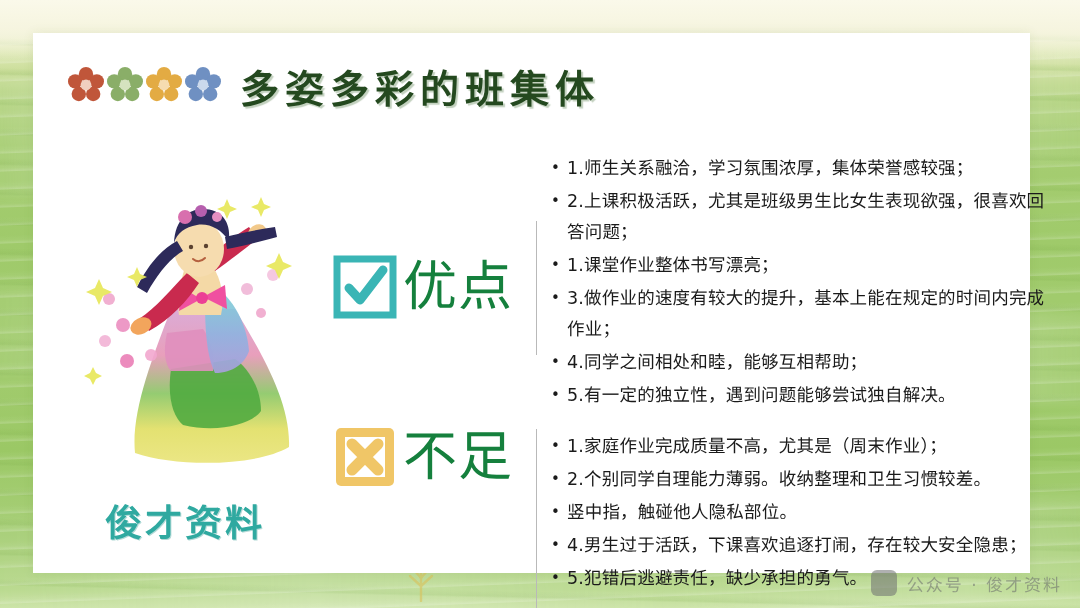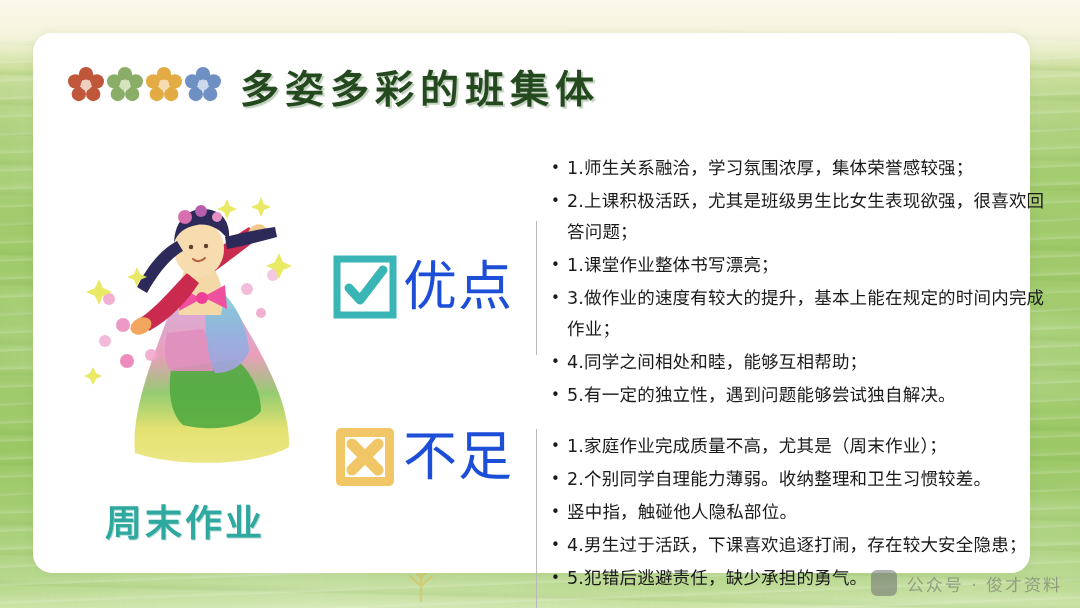--- a/index.html
+++ b/index.html
@@ -111,21 +111,20 @@
 
   
   .card {
     position: absolute;
     left: 33px;
     top: 33px;
     width: 997px;
     height: 540px;
     background: #ffffff;
     box-shadow: 0 0 10px rgba(90,120,50,0.10);
-    border-radius: 19px;
   }
 
   
   .title-row {
     position: absolute;
     left: 0; top: 20px;
     width: 100%;
     height: 70px;
   }
   .flowers {
@@ -183,21 +182,21 @@
     top: 0;
     display: flex;
     align-items: center;
     gap: 6px;
   }
   .badge-icon { width: 64px; height: 64px; display: block; flex: none; }
   .badge-text {
     font-family: "DejaVu Sans", "Liberation Sans", sans-serif;
     font-size: 54px;
     font-weight: 400;
-    color: #1d4ed8;
+    color: #15803d;
     line-height: 1;
     letter-spacing: 1px;
     white-space: nowrap;
   }
 
   .divider {
     position: absolute;
     width: 1px;
     background: #b9b9b9;
   }
@@ -393,21 +392,21 @@
       <g fill="#e8e85e" opacity="0.95">
         <path d="M24 88 l4 9 9 4 -9 4 -4 9 -4 -9 -9 -4 9 -4 z"></path>
         <path d="M62 76 l3 7 7 3 -7 3 -3 7 -3 -7 -7 -3 7 -3 z"></path>
         <path d="M204 62 l4 9 9 4 -9 4 -4 9 -4 -9 -9 -4 9 -4 z"></path>
         <path d="M186 6 l3 7 7 3 -7 3 -3 7 -3 -7 -7 -3 7 -3 z"></path>
         <path d="M152 8 l3 7 7 3 -7 3 -3 7 -3 -7 -7 -3 7 -3 z"></path>
         <path d="M18 176 l3 6 6 3 -6 3 -3 6 -3 -6 -6 -3 6 -3 z"></path>
       </g>
     </svg>
 
-    <div class="status-label">周末作业</div>
+    <div class="status-label">俊才资料</div>
 
     <div class="divider divider-pros"></div>
     <div class="divider divider-cons"></div>
 
     <div class="block block-pros">
       <div class="badge-wrap">
         <svg class="badge-icon" viewBox="0 0 64 64">
           <rect x="4" y="4" width="56" height="56" fill="none" stroke="#3ab5b5" stroke-width="7"></rect>
           <path d="M16 33 L27 45 L50 15" fill="none" stroke="#3ab5b5" stroke-width="9" stroke-linecap="round" stroke-linejoin="round"></path>
         </svg>

